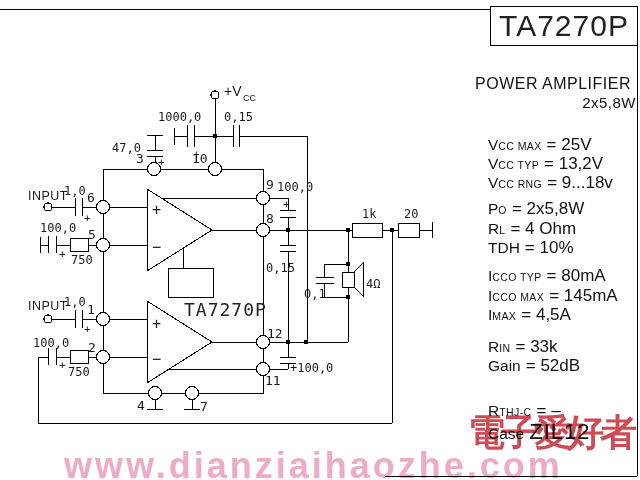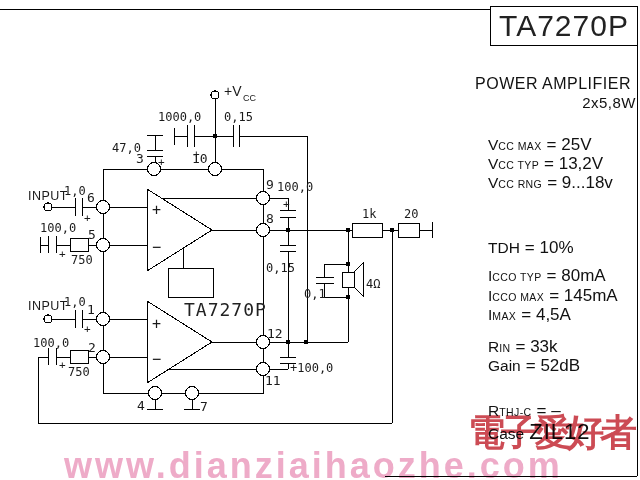--- a/index.html
+++ b/index.html
@@ -249,20 +249,22 @@
   <div class="titlebox">
     <span>TA7270P</span>
   </div>
 
   <div class="hdr hdr1">POWER AMPLIFIER</div>
   <div class="hdr hdr2">2x5,8W</div>
 
   <div class="spec" style="top:135px"><span class="h">V</span><span class="s">CC MAX</span><span class="v">= 25V</span></div>
   <div class="spec" style="top:154px"><span class="h">V</span><span class="s">CC TYP</span><span class="v">= 13,2V</span></div>
   <div class="spec" style="top:173px"><span class="h">V</span><span class="s">CC RNG</span><span class="v">= 9...18v</span></div>
+  <div class="spec" style="top:199px"><span class="h">P</span><span class="s">O</span><span class="v">= 2x5,8W</span></div>
+  <div class="spec" style="top:219px"><span class="h">R</span><span class="s">L</span><span class="v">= 4 Ohm</span></div>
   <div class="spec" style="top:238px"><span class="h">TDH</span><span class="s"></span><span class="v">= 10%</span></div>
   <div class="spec" style="top:266px"><span class="h">I</span><span class="s">CCO TYP</span><span class="v">= 80mA</span></div>
   <div class="spec" style="top:286px"><span class="h">I</span><span class="s">CCO MAX</span><span class="v">= 145mA</span></div>
   <div class="spec" style="top:305px"><span class="h">I</span><span class="s">MAX</span><span class="v">= 4,5A</span></div>
   <div class="spec" style="top:337px"><span class="h">R</span><span class="s">IN</span><span class="v">= 33k</span></div>
   <div class="spec" style="top:356px"><span class="h">Gain</span><span class="s"></span><span class="v">= 52dB</span></div>
   <div class="spec" style="top:401px"><span class="h">R</span><span class="s">THJ-C</span><span class="v">= –</span></div>
   <div class="spec" style="top:419px"><span class="h">Case</span><span class="s"></span><span class="v big">ZIL12</span></div>
 
   <div class="wm-cn">電子愛好者</div>

